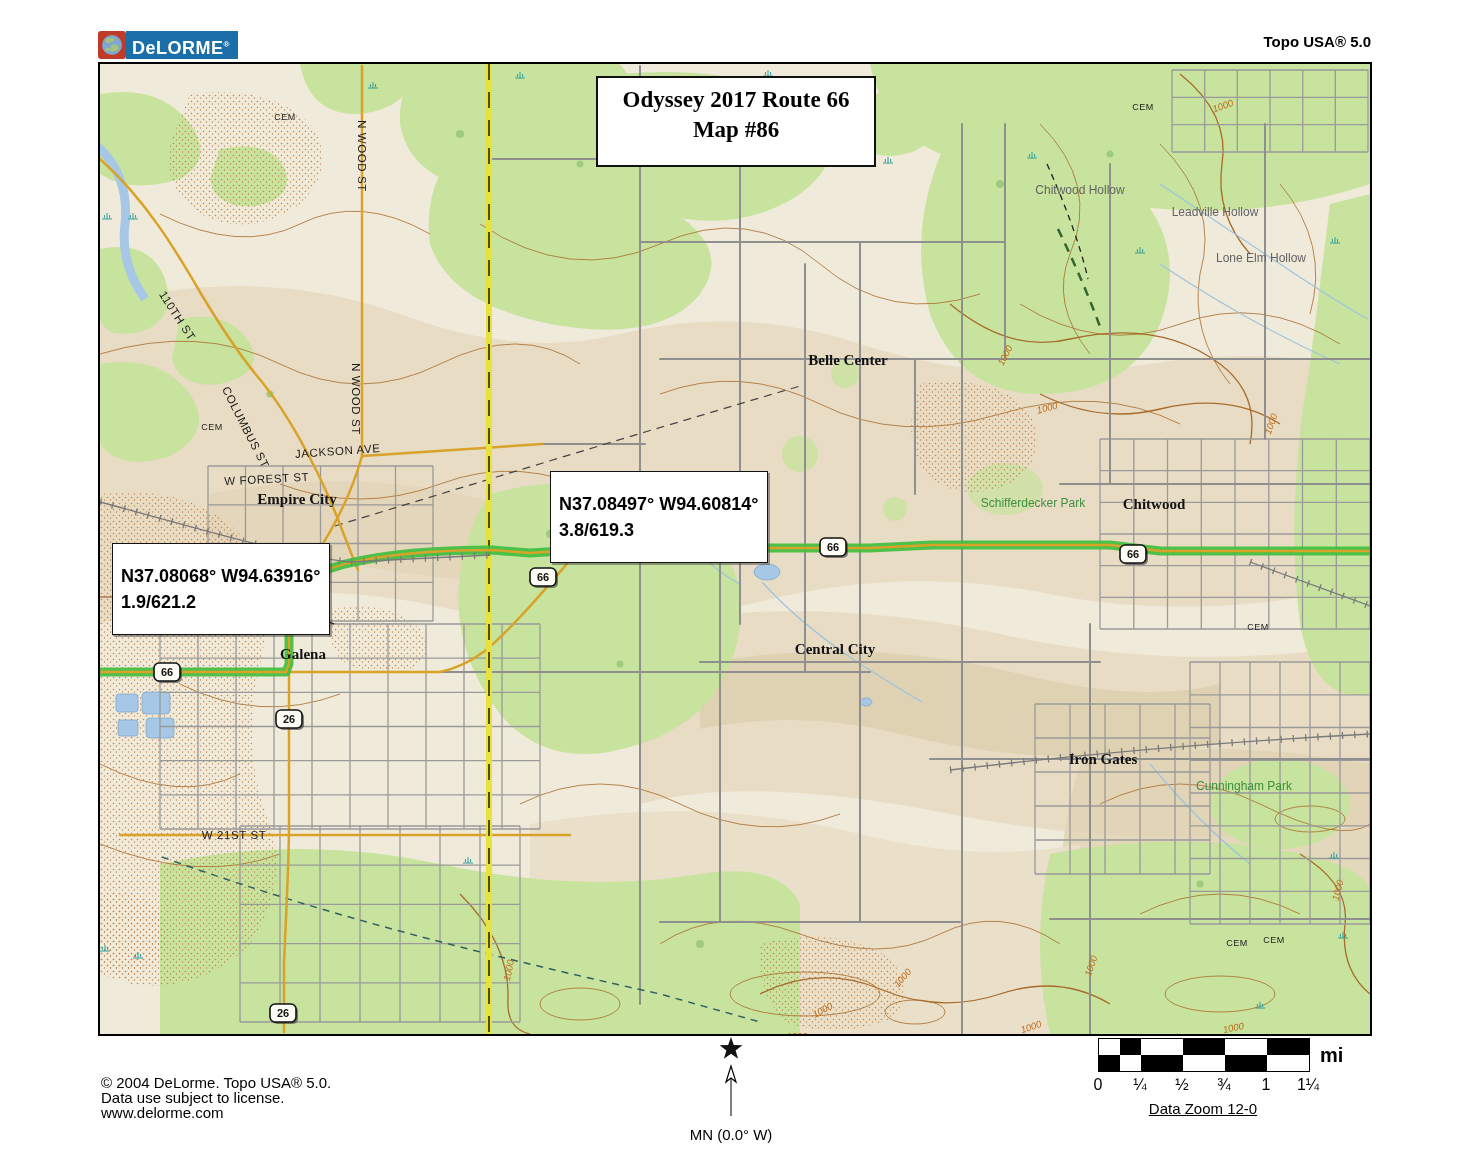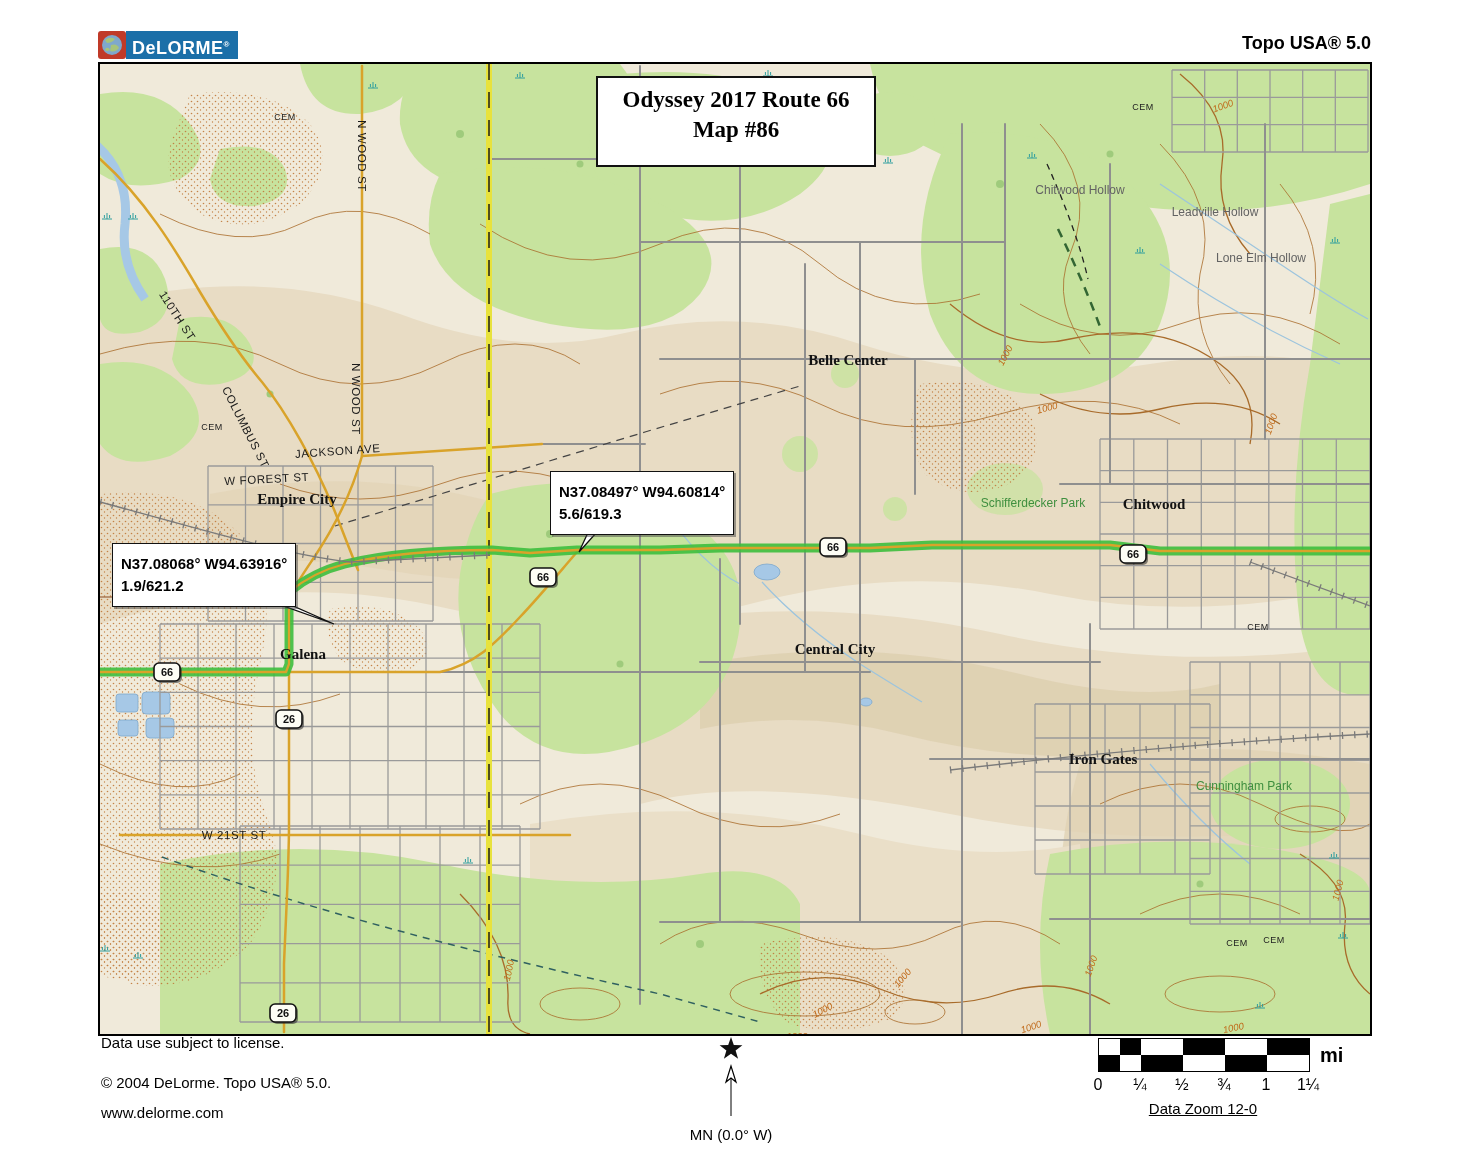--- a/index.html
+++ b/index.html
@@ -4,30 +4,30 @@
 <style>
   html,body{margin:0;padding:0;background:#fff;}
   .page{position:relative;width:1463px;height:1162px;background:#fff;overflow:hidden;
         font-family:"Liberation Sans",sans-serif;color:#000;}
   
   .logo{position:absolute;left:98px;top:31px;display:flex;align-items:center;height:28px;text-align:center;}
   .logo-globe{width:28px;height:28px;display:block;}
   .logo-text{height:28px;line-height:28px;background:#1B6FA8;color:#fff;
              font-weight:bold;font-size:18px;letter-spacing:.5px;padding:0 8px 0 6px;}
   .logo-text sup{font-size:8px;}
-  .product{position:absolute;right:92px;top:33px;font-weight:bold;font-size:18px;}
+  .product{position:absolute;right:92px;top:33px;font-weight:bold;font-size:15px;}
   
   .map-frame{position:absolute;left:98px;top:62px;width:1270px;height:970px;
              border:2px solid #000;box-sizing:content-box;background:#F0EADA;}
   .map-frame svg{position:absolute;left:0;top:0;width:1270px;height:970px;display:block;}
   .title-box{position:absolute;left:496px;top:12px;width:268px;background:#fff;
              border:2px solid #111;text-align:center;padding:7px 4px 20px 4px;
              font-family:"Liberation Serif",serif;font-weight:bold;font-size:23px;line-height:1.3;}
-  .wp{position:absolute;background:#fff;border:1.5px solid #111;padding:9px 8px;
-      font-size:15px;font-weight:bold;line-height:1.45;white-space:nowrap;
+  .wp{position:absolute;background:#fff;border:1.5px solid #111;padding:19px 8px;
+      font-size:18px;font-weight:bold;line-height:1.45;white-space:nowrap;
       box-shadow:2px 2px 0 rgba(70,70,70,.5);}
   
   text{text-anchor:middle;}
   .lbl-city{font-family:"Liberation Serif",serif;font-weight:bold;font-size:15px;fill:#121212;}
   .lbl-park{font-family:"Liberation Sans",sans-serif;font-size:12px;fill:#3F8F3F;}
   .lbl-hollow{font-family:"Liberation Sans",sans-serif;font-size:12px;fill:#636363;}
   .lbl-street{font-family:"Liberation Sans",sans-serif;font-size:11.5px;fill:#1a1a1a;letter-spacing:.6px;}
   .lbl-cem{font-family:"Liberation Sans",sans-serif;font-size:9px;fill:#222;letter-spacing:.5px;}
   .lbl-contour{font-family:"Liberation Sans",sans-serif;font-style:italic;font-size:9.5px;fill:#C06A1A;}
   .lbl-shield{font-family:"Liberation Sans",sans-serif;font-weight:bold;font-size:11px;fill:#111;}
@@ -309,25 +309,25 @@
       <div>Odyssey 2017 Route 66</div>
       <div>Map #86</div>
     </div>
 
     <div class="wp" style="left:12px;top:479px">
       <div>N37.08068° W94.63916°</div>
       <div>1.9/621.2</div>
     </div>
     <div class="wp" style="left:450px;top:407px">
       <div>N37.08497° W94.60814°</div>
-      <div>5.6/619.3</div>
+      <div>3.8/619.3</div>
     </div>
   </div>
 
-  <div class="foot-line" style="top:1034px">Data use subject to license.</div>
+  <div class="foot-line" style="top:1089px">Data use subject to license.</div>
   <div class="foot-line" style="top:1074px">© 2004 DeLorme. Topo USA® 5.0.</div>
   <div class="foot-line" style="top:1104px">www.delorme.com</div>
 
   <div class="compass">
     <svg width="88" height="84" viewBox="0 0 88 84">
       <g transform="translate(22,0)">
         <polygon points="22,1 24.8,9.1 33.4,9.3 26.6,14.5 29.1,22.7 22,17.8 14.9,22.7 17.4,14.5 10.6,9.3 19.2,9.1" fill="#111"></polygon>
         <polygon points="22,30 17,46 22,42 27,46" fill="#fff" stroke="#000" stroke-width="1.2"></polygon>
         <line x1="22" y1="42" x2="22" y2="80" stroke="#000" stroke-width="1"></line>
       </g>

